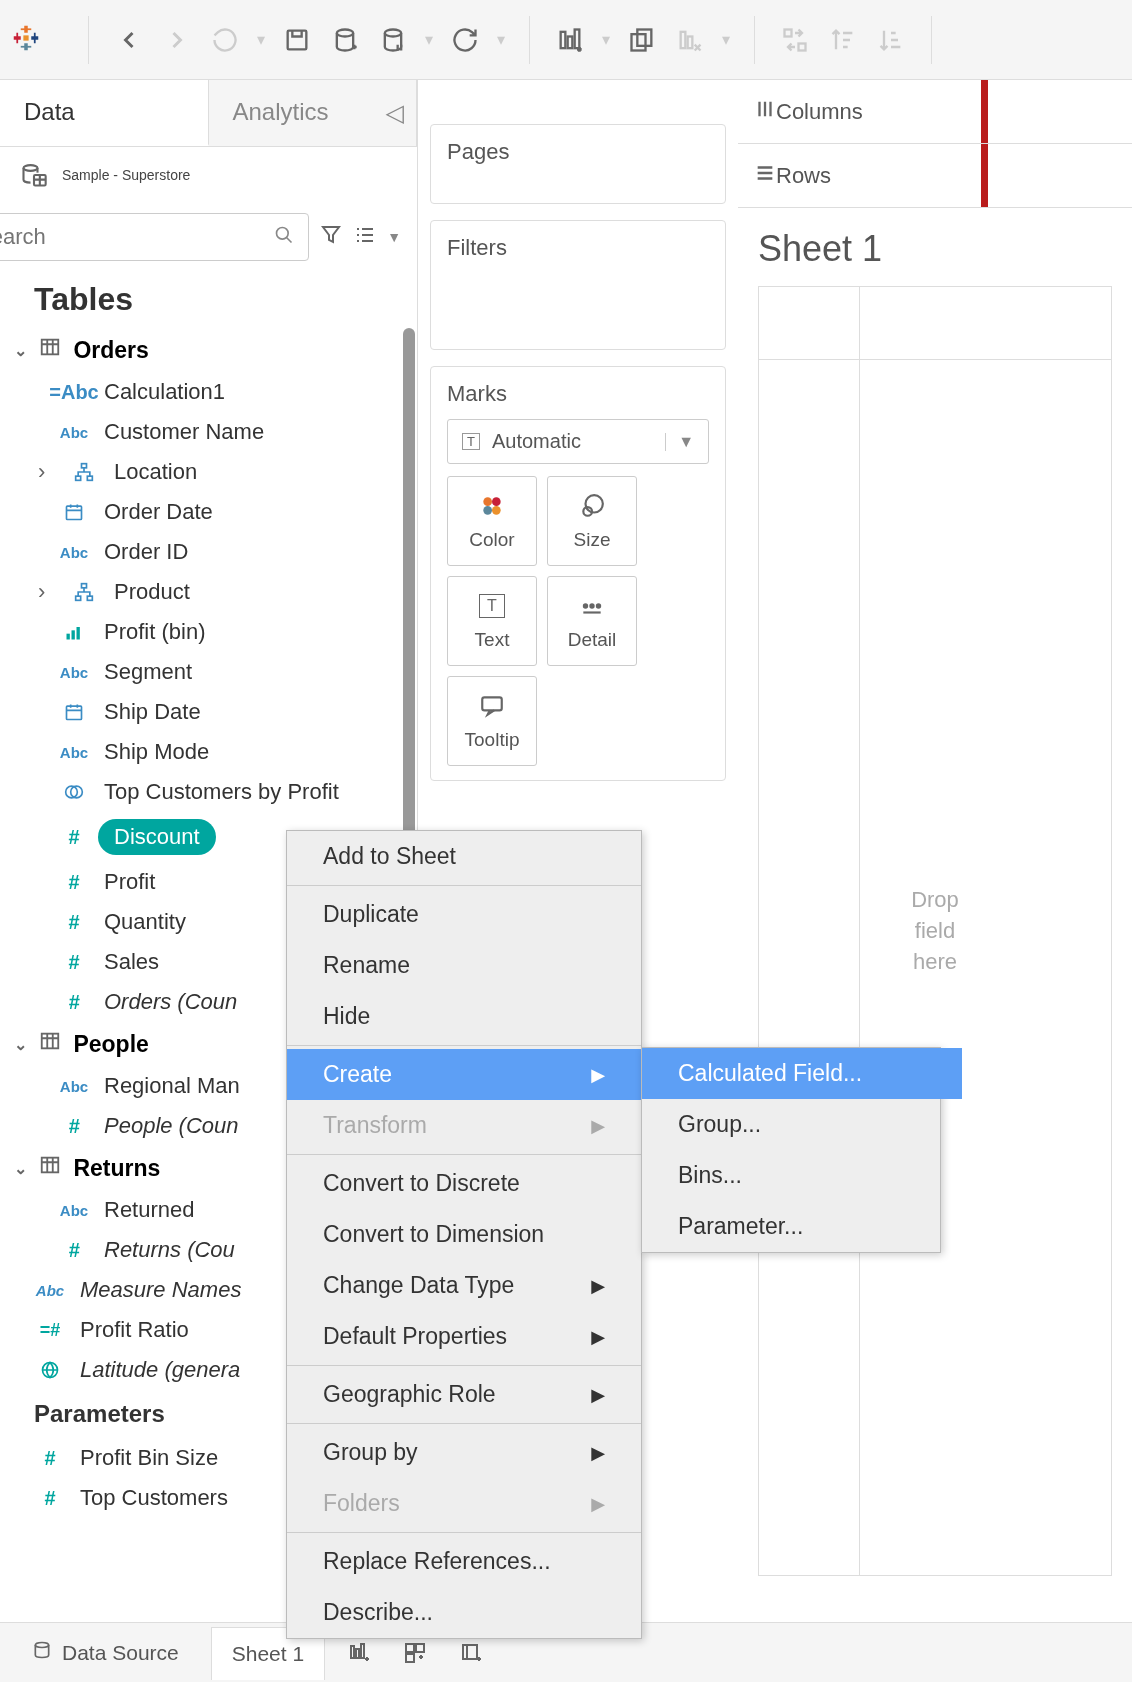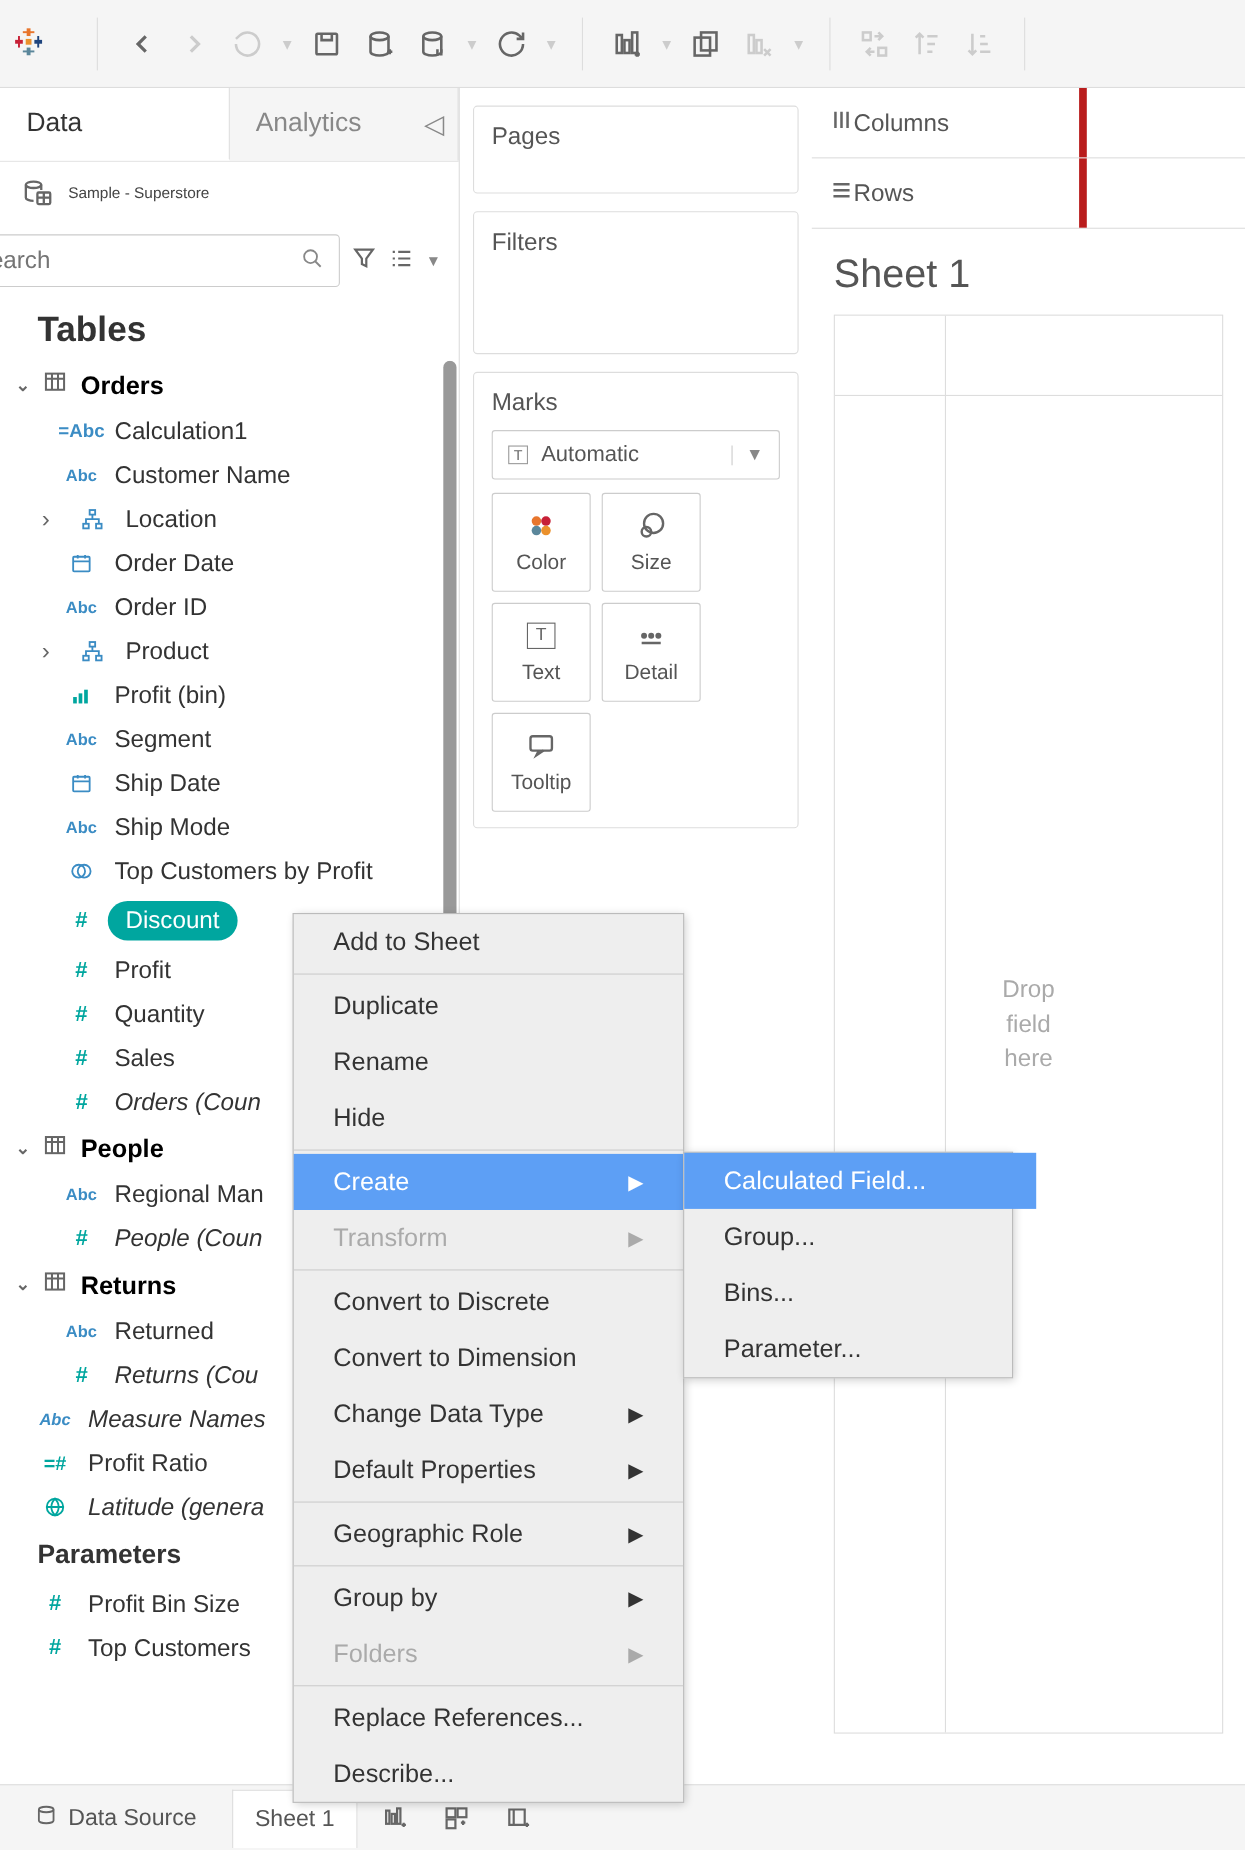--- a/index.html
+++ b/index.html
@@ -40,38 +40,38 @@
 .tree-scrollbar { position: absolute; right: 2px; top: 0; width: 12px; height: 510px; background: #999; border-radius: 6px; }
 .tree-group { }
 .tree-group-header { display: flex; align-items: center; gap: 12px; padding: 8px 14px; font-size: 23px; font-weight: 700; cursor: pointer; }
 .tree-item { display: flex; align-items: center; gap: 14px; padding: 7px 14px 7px 58px; font-size: 22px; color: #333; cursor: pointer; position: relative; }
 .tree-item .type-icon { width: 32px; display: flex; justify-content: center; font-size: 16px; }
 .tree-item.has-expand { padding-left: 38px; }
 .tree-item.has-expand .expand-caret { width: 16px; color: #666; }
 .tree-item.selected .pill { background: #00a69f; color: #fff; border-radius: 18px; padding: 5px 16px; margin-left: -6px; }
 .tree-item.italic { font-style: italic; }
 .type-icon.abc { color: #3b8cc4; font-weight: 600; font-size: 15px; }
-.type-icon.calc-abc { color: #3b8cc4; font-weight: 600; font-size: 17px; }
+.type-icon.calc-abc { color: #3b8cc4; font-weight: 600; font-size: 20px; }
 .type-icon.hash { color: #00a69f; font-weight: 600; font-size: 20px; }
 .type-icon.calc-hash { color: #00a69f; font-weight: 600; font-size: 18px; }
 .type-icon.date { color: #3b8cc4; }
 .type-icon.set { color: #3b8cc4; }
 .type-icon.bin { color: #00a69f; }
 .type-icon.globe { color: #00a69f; }
 .type-icon.hier { color: #3b8cc4; }
 .table-icon { color: #666; }
 .chevron { color: #666; font-size: 16px; }
 
 .param-header { padding: 10px 34px; font-size: 24px; font-weight: 700; color: #333; }
 
 
 .shelves { width: 320px; padding: 16px 12px; display: flex; flex-direction: column; gap: 16px; }
 .shelf { border: 1px solid #ddd; border-radius: 4px; padding: 14px 16px; }
 .shelf-title { font-size: 22px; color: #555; margin-bottom: 8px; }
-.shelf.pages { height: 80px; }
+.shelf.pages { height: 80px; margin-top: 28px; }
 .shelf.filters { height: 130px; }
 .marks { }
 .marks-dropdown { border: 1px solid #ccc; border-radius: 3px; padding: 10px 14px; display: flex; align-items: center; gap: 12px; margin: 12px 0; }
 .marks-dropdown .dd-text { flex: 1; font-size: 20px; color: #555; }
 .marks-dropdown .dd-caret { color: #888; border-left: 1px solid #ccc; padding-left: 12px; }
 .marks-grid { display: flex; flex-wrap: wrap; gap: 10px; }
 .mark-card { width: 90px; height: 90px; border: 1px solid #ccc; border-radius: 3px; display: flex; flex-direction: column; align-items: center; justify-content: center; gap: 8px; cursor: pointer; }
 .mark-card .mark-icon { height: 30px; display: flex; align-items: center; }
 .mark-card .mark-label { font-size: 19px; color: #555; }
 
@@ -557,21 +557,21 @@
       </svg>
     </div>
   <div class="bottom-icon-btn">
       <svg width="24" height="24" viewBox="0 0 24 24" fill="none" stroke="currentColor" stroke-width="2">
         <path d="M4 4h14v14H4z M8 4v14"></path>
         <path d="M18 18h4M20 16v4"></path>
       </svg>
     </div>
 </div>
 
-<div class="context-menu" style="left:266px; top:830px; width:356px">
+<div class="context-menu" style="left:286px; top:830px; width:356px">
   <div class="ctx-item">
       <span>Add to Sheet</span>
     </div>
   <div class="ctx-divider"></div>
   <div class="ctx-item">
       <span>Duplicate</span>
     </div>
   <div class="ctx-item">
       <span>Rename</span>
     </div>

